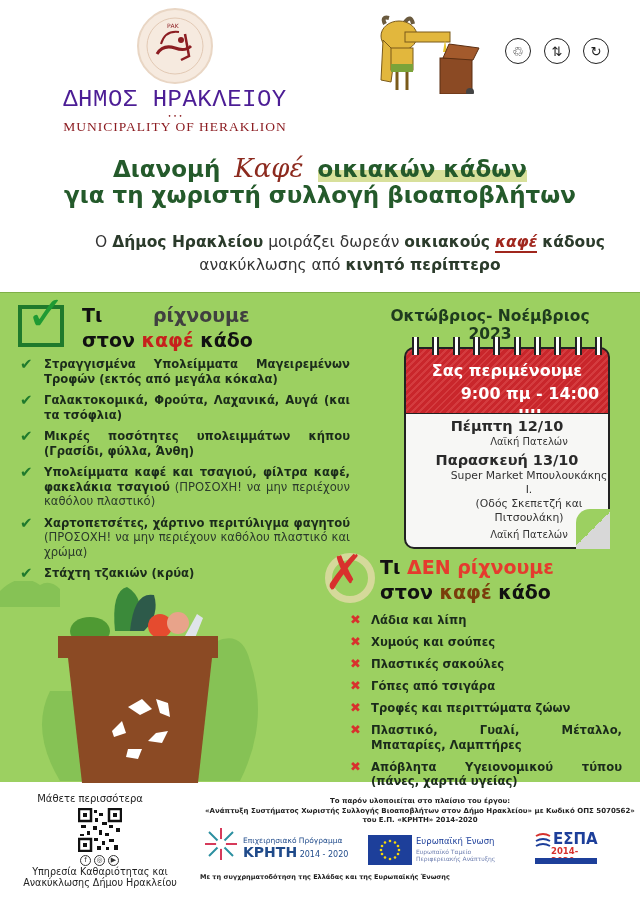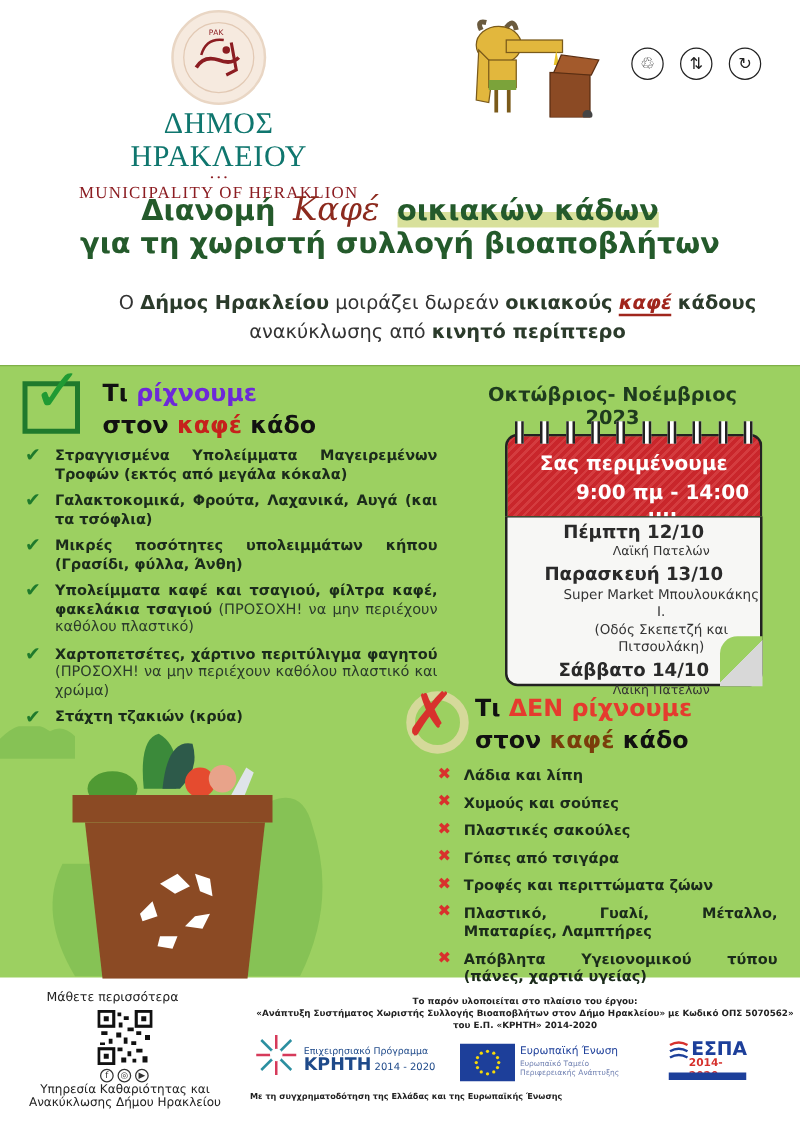--- a/index.html
+++ b/index.html
@@ -3,21 +3,21 @@
 <meta charset="utf-8">
 <style>
   * { box-sizing: border-box; margin: 0; padding: 0; }
   html, body { width: 640px; height: 905px; background: #ffffff; overflow: hidden; }
   body { position: relative; font-family: "DejaVu Sans", "Liberation Sans", sans-serif; color: #2b2b2b; }
 
   
   .logo-block { position: absolute; left: 60px; top: 8px; width: 230px; text-align: center; }
   .seal { width: 76px; height: 76px; margin: 0 auto; border-radius: 50%; background: #f6eadf; border: 2px solid #e9d6c4; position: relative; }
   .seal svg { position: absolute; left: 6px; top: 6px; }
-  .muni-gr { font-family: Liberation Serif, serif; color: #0f766e; font-size: 24px; letter-spacing: 0.5px; margin-top: 2px; }
+  .muni-gr { font-family: Liberation Mono, monospace; color: #4c1d95; font-size: 24px; letter-spacing: 0.5px; margin-top: 2px; }
   .muni-dot { color: #8c1d22; font-size: 6px; line-height: 6px; }
   .muni-en { font-family: "Liberation Serif", "DejaVu Serif", serif; color: #8c1d22; font-size: 13.5px; letter-spacing: 1px; }
 
   .mascot { position: absolute; left: 375px; top: 14px; width: 125px; height: 80px; }
   .hdr-icons { position: absolute; left: 505px; top: 38px; display: flex; gap: 13px; }
   .hdr-icon { width: 26px; height: 26px; border: 1.6px solid #222; border-radius: 50%; display: flex; align-items: center; justify-content: center; font-size: 13px; color: #222; }
 
   
   .title { position: absolute; left: 0; width: 640px; text-align: center; color: #245a2b; font-weight: bold; }
   .title1 { top: 153px; font-size: 23px; }
@@ -30,21 +30,21 @@
   .sub2 { top: 254px; text-align: center; }
   .sub b { color: #2b3b2b; }
   .sub .kafe-red { color: #a0261d; font-style: italic; font-weight: bold; border-bottom: 2px solid #a0261d; }
 
   
   .green { position: absolute; left: 0; top: 292px; width: 640px; height: 490px; background: #9cd061; border-top: 1px solid #7fb048; }
 
   .yes-box { position: absolute; left: 18px; top: 12px; width: 46px; height: 42px; border: 4px solid #1f7a2c; }
   .yes-check { position: absolute; left: 26px; top: -4px; font-size: 48px; color: #1f9a33; line-height: 48px; font-weight: bold; }
   .yes-title { position: absolute; left: 82px; top: 10px; font-weight: bold; font-size: 19px; line-height: 25px; color: #111; }
-  .yes-title .g { color: #6d28d9; }
+  .yes-title .g { color: #404040; margin-left: 44px; }
   .yes-title .r { color: #c6211c; }
 
   .yes-list { position: absolute; left: 20px; top: 64px; width: 330px; list-style: none; }
   .yes-list li { display: flex; gap: 8px; font-size: 11.6px; line-height: 14.5px; color: #1b2b1b; margin-bottom: 7px; text-align: justify; }
   .yes-list .ck { color: #1f7a2c; font-weight: bold; font-size: 15px; flex: 0 0 16px; line-height: 14px; }
   .yes-list .txt { flex: 1; }
   .yes-list .txt b { font-weight: bold; }
   .yes-list .note { font-weight: normal; color: #2b3b2b; }
 
   .period { position: absolute; left: 370px; top: 14px; width: 240px; text-align: center; font-weight: bold; font-size: 15.5px; color: #1e3b1e; }
@@ -233,21 +233,20 @@
       <div class="ev">
         <div class="ev-day">Πέμπτη 12/10</div>
         <div class="ev-place">Λαϊκή Πατελών</div>
       </div>
       <div class="ev">
         <div class="ev-day">Παρασκευή 13/10</div>
         <div class="ev-place big">Super Market Μπουλουκάκης Ι.</div>
         <div class="ev-place big">(Οδός Σκεπετζή και Πιτσουλάκη)</div>
       </div>
       <div class="ev">
-        <div class="ev-day">Σάββατο 14/10</div>
         <div class="ev-place">Λαϊκή Πατελών</div>
       </div>
       <div class="cal-curl"></div>
     </div>
   </div>
 
   <div class="no-icon"></div>
   <div class="no-x">✗</div>
   <div class="no-title">
     <span>Τι </span><span class="r">ΔΕΝ ρίχνουμε</span><br>

